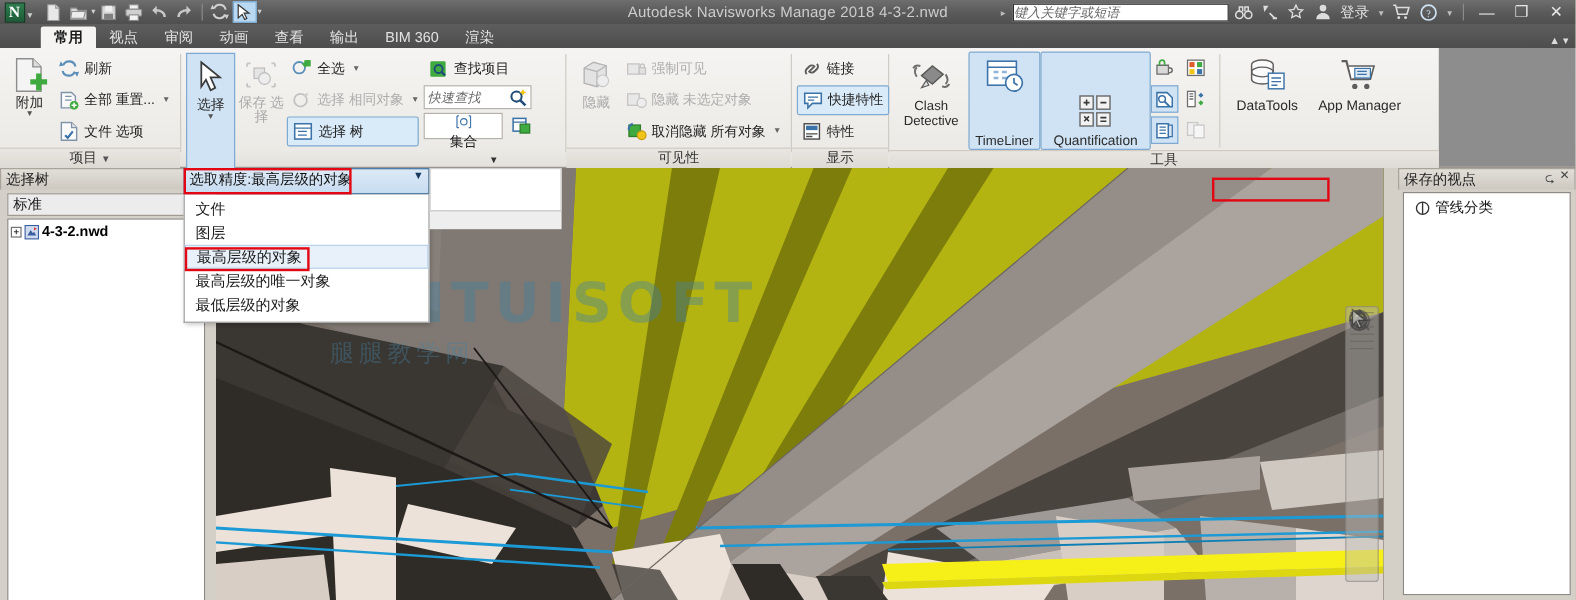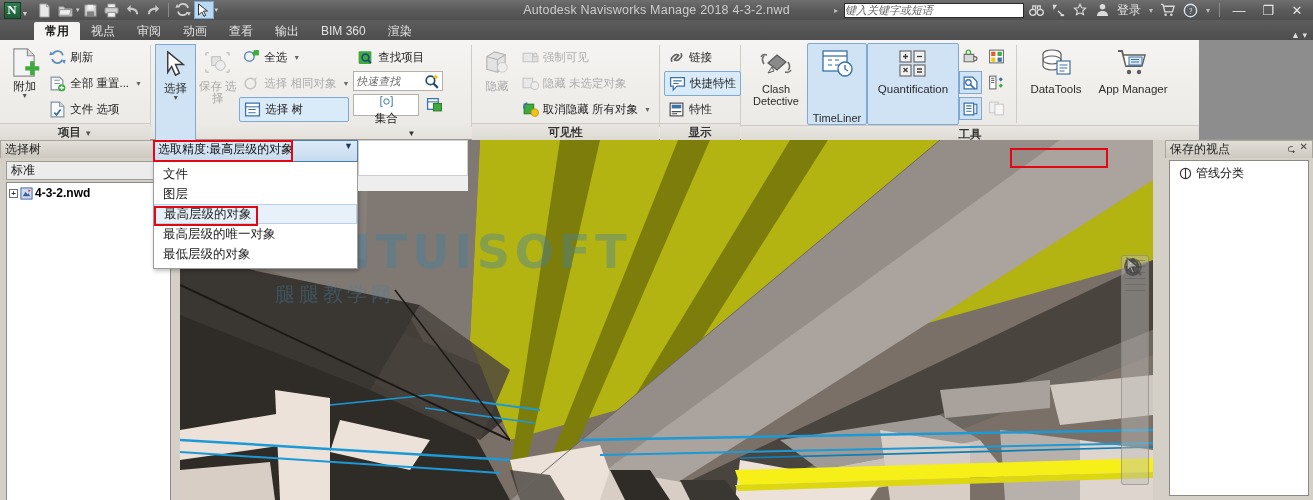--- a/index.html
+++ b/index.html
@@ -81,21 +81,20 @@
     background: linear-gradient(to bottom, #f5f4f2 0%, #eceae6 85%, #e4e1dc 100%);
     border-bottom: 1px solid #9a968f;
     display: flex;
   }
   .rgroup { position: relative; height: 100px; display: flex; flex-direction: column; }
   .rgroup-body { flex: 1; display: flex; align-items: flex-start; padding: 3px 4px 0 4px; }
   .rgroup-title {
     height: 17px; line-height: 17px; text-align: center; font-size: 11.5px;
     color: #333; background: linear-gradient(to bottom,#e9e6e1,#ddd9d3);
     border-top: 1px solid #cfcbc4;
-    font-weight: bold;
   }
   .rgroup-title .dd { font-size: 8px; color:#555; }
   .rsep { width: 1px; height: 82px; margin-top: 5px; background: #d0ccc5; }
 
   .bigbtn {
     width: 50px; display: flex; flex-direction: column; align-items: center;
     padding-top: 4px; cursor: default;
   }
   .bigbtn .lbl { font-size: 11.5px; color: #2b2b2b; text-align: center; line-height: 12px; margin-top: 2px;}
   .bigbtn .lbl.dis { color: #a9a9a9; }
@@ -550,21 +549,21 @@
         <div class="bigbtn sel" style="width:60px;height:82px;justify-content:space-between">
           <svg class="ico big" style="width:36px;height:33px" viewBox="0 0 36 33">
             <rect x="4" y="3" width="24" height="20" fill="#fff" stroke="#3b72a8" stroke-width="1.3"></rect>
             <path d="M4 8h24" stroke="#3b72a8" stroke-width="1.3"></path>
             <path d="M9 12h4M16 12h4M9 17h4M16 17h4" stroke="#8fb5d8" stroke-width="2"></path>
             <circle cx="26" cy="21" r="7" fill="#fff" stroke="#3b72a8" stroke-width="1.4"></circle>
             <path d="M26 17v4l3 2" stroke="#3b72a8" stroke-width="1.4" fill="none"></path>
           </svg>
           <span class="lbl" style="font-size:11px">TimeLiner</span>
         </div>
-        <div class="bigbtn sel" style="width:92px;height:82px;justify-content:flex-start">
+        <div class="bigbtn sel" style="width:92px;height:82px;justify-content:flex-end">
           <svg class="ico big" style="width:34px;height:33px" viewBox="0 0 34 33">
             <rect x="4" y="3" width="11" height="11" fill="#f2f2f2" stroke="#6b6b6b" stroke-width="1.2"></rect>
             <rect x="18" y="3" width="11" height="11" fill="#f2f2f2" stroke="#6b6b6b" stroke-width="1.2"></rect>
             <rect x="4" y="17" width="11" height="11" fill="#f2f2f2" stroke="#6b6b6b" stroke-width="1.2"></rect>
             <rect x="18" y="17" width="11" height="11" fill="#f2f2f2" stroke="#6b6b6b" stroke-width="1.2"></rect>
             <path d="M7 8.5h5M9.5 6v5" stroke="#3a3a3a" stroke-width="1.3"></path>
             <path d="M21 8.5h5" stroke="#3a3a3a" stroke-width="1.3"></path>
             <path d="M7.5 20l4 4M11.5 20l-4 4" stroke="#3a3a3a" stroke-width="1.3"></path>
             <path d="M21 21h5M21 24h5" stroke="#3a3a3a" stroke-width="1.3"></path>
           </svg>

